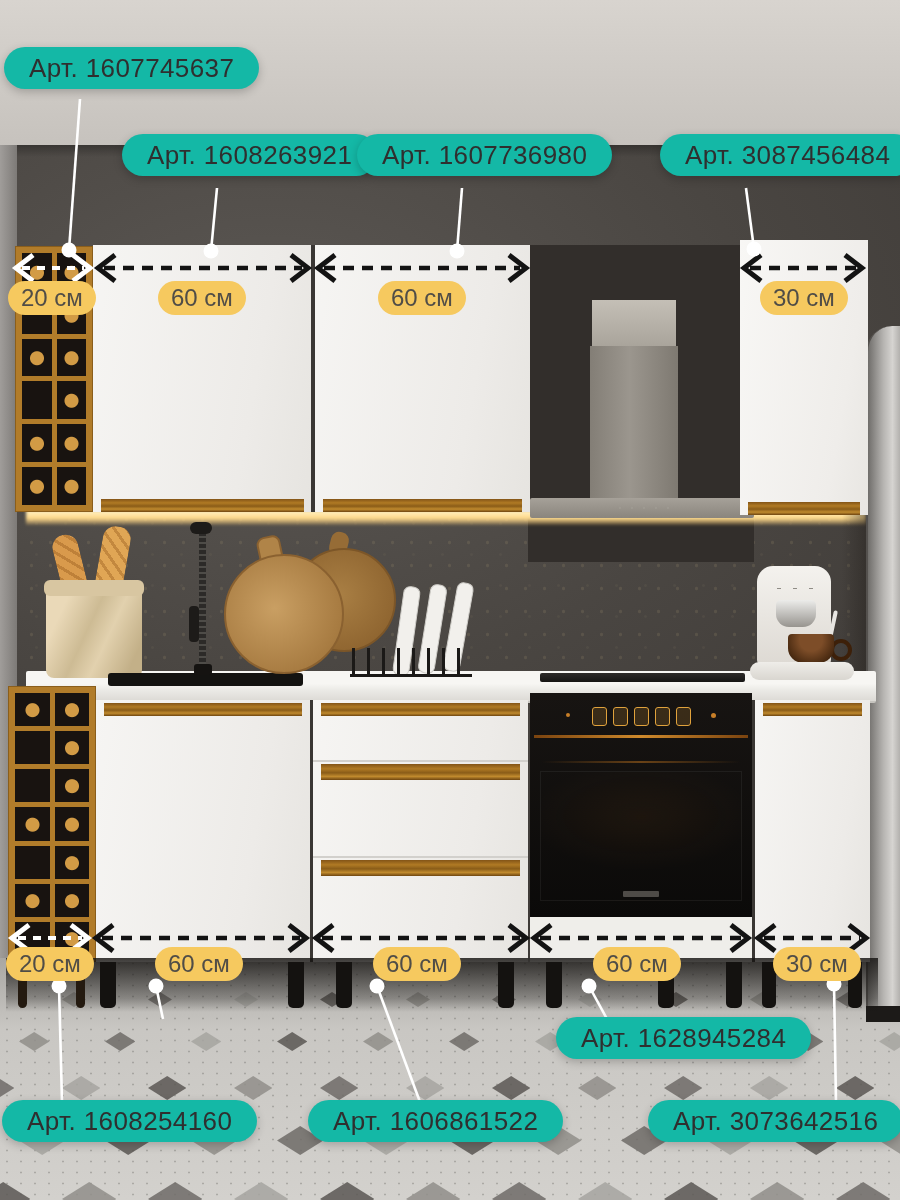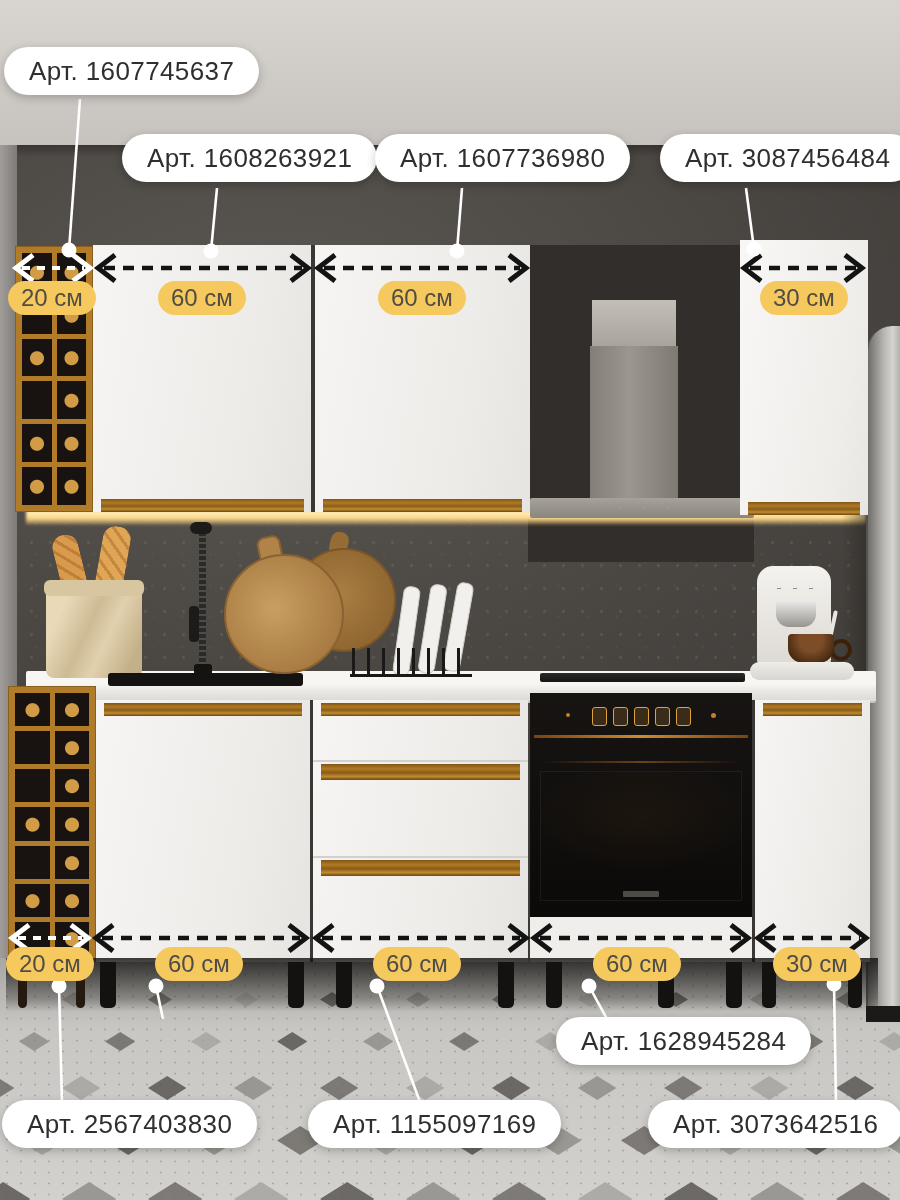--- a/index.html
+++ b/index.html
@@ -1,20 +1,20 @@
 <!DOCTYPE html>
 <html><head>
 <meta charset="utf-8">
 <style>
   html,body{margin:0;padding:0;background:#9a9a98;}
   .stage{position:relative;width:900px;height:1200px;overflow:hidden;
          font-family:"Liberation Sans","DejaVu Sans",sans-serif;background:#c9c5c0;}
   .abs{position:absolute;}
   
-  .pill{position:absolute;z-index:50;background:#ffffff;border-radius:32px;height:48px;
+  .pill{position:absolute;z-index:50;background:#14b8a6;border-radius:32px;height:42px;
         display:flex;align-items:center;justify-content:center;padding:0 25px;
         font-size:26px;color:#2f2f2f;letter-spacing:.4px;white-space:nowrap;
         box-shadow:0 3px 10px rgba(0,0,0,.22);}
   .badge{position:absolute;z-index:50;background:#f6c95f;border-radius:18px;height:34px;
          display:flex;align-items:center;justify-content:center;padding:0 13px;
          font-size:24px;color:#504d47;white-space:nowrap;}
   
   .ceiling{left:0;top:0;width:900px;height:148px;background:linear-gradient(180deg,#d8d4cf,#c6c2bd);}
   .wall{left:0;top:145px;width:900px;height:820px;
         background:radial-gradient(120% 90% at 30% 25%, #5c5854 0%, #4a4642 45%, #383431 100%);}
@@ -334,25 +334,25 @@
       <line x1="420" y1="1102" x2="377" y2="986" stroke="#ffffff" stroke-width="2.6"></line>
       <circle cx="377" cy="986" r="7.5" fill="#ffffff"></circle>
       <line x1="607" y1="1019" x2="589" y2="986" stroke="#ffffff" stroke-width="2.6"></line>
       <circle cx="589" cy="986" r="7.5" fill="#ffffff"></circle>
       <line x1="836" y1="1102" x2="834" y2="984" stroke="#ffffff" stroke-width="2.6"></line>
       <circle cx="834" cy="984" r="7.5" fill="#ffffff"></circle>
     </svg>
 
   <div class="pill" style="left:4px;top:47px;">Арт. 1607745637</div>
   <div class="pill" style="left:122px;top:134px;">Арт. 1608263921</div>
-  <div class="pill" style="left:375px;top:134px;">Арт. 1607736980</div>
+  <div class="pill" style="left:357px;top:134px;">Арт. 1607736980</div>
   <div class="pill" style="left:660px;top:134px;">Арт. 3087456484</div>
   <div class="pill" style="left:556px;top:1017px;">Арт. 1628945284</div>
-  <div class="pill" style="left:2px;top:1100px;">Арт. 2567403830</div>
-  <div class="pill" style="left:308px;top:1100px;">Арт. 1155097169</div>
+  <div class="pill" style="left:2px;top:1100px;">Арт. 1608254160</div>
+  <div class="pill" style="left:308px;top:1100px;">Арт. 1606861522</div>
   <div class="pill" style="left:648px;top:1100px;">Арт. 3073642516</div>
 
   <div class="badge" style="left:8px;top:281px;">20 см</div>
   <div class="badge" style="left:158px;top:281px;">60 см</div>
   <div class="badge" style="left:378px;top:281px;">60 см</div>
   <div class="badge" style="left:760px;top:281px;">30 см</div>
   <div class="badge" style="left:6px;top:947px;">20 см</div>
   <div class="badge" style="left:155px;top:947px;">60 см</div>
   <div class="badge" style="left:373px;top:947px;">60 см</div>
   <div class="badge" style="left:593px;top:947px;">60 см</div>

